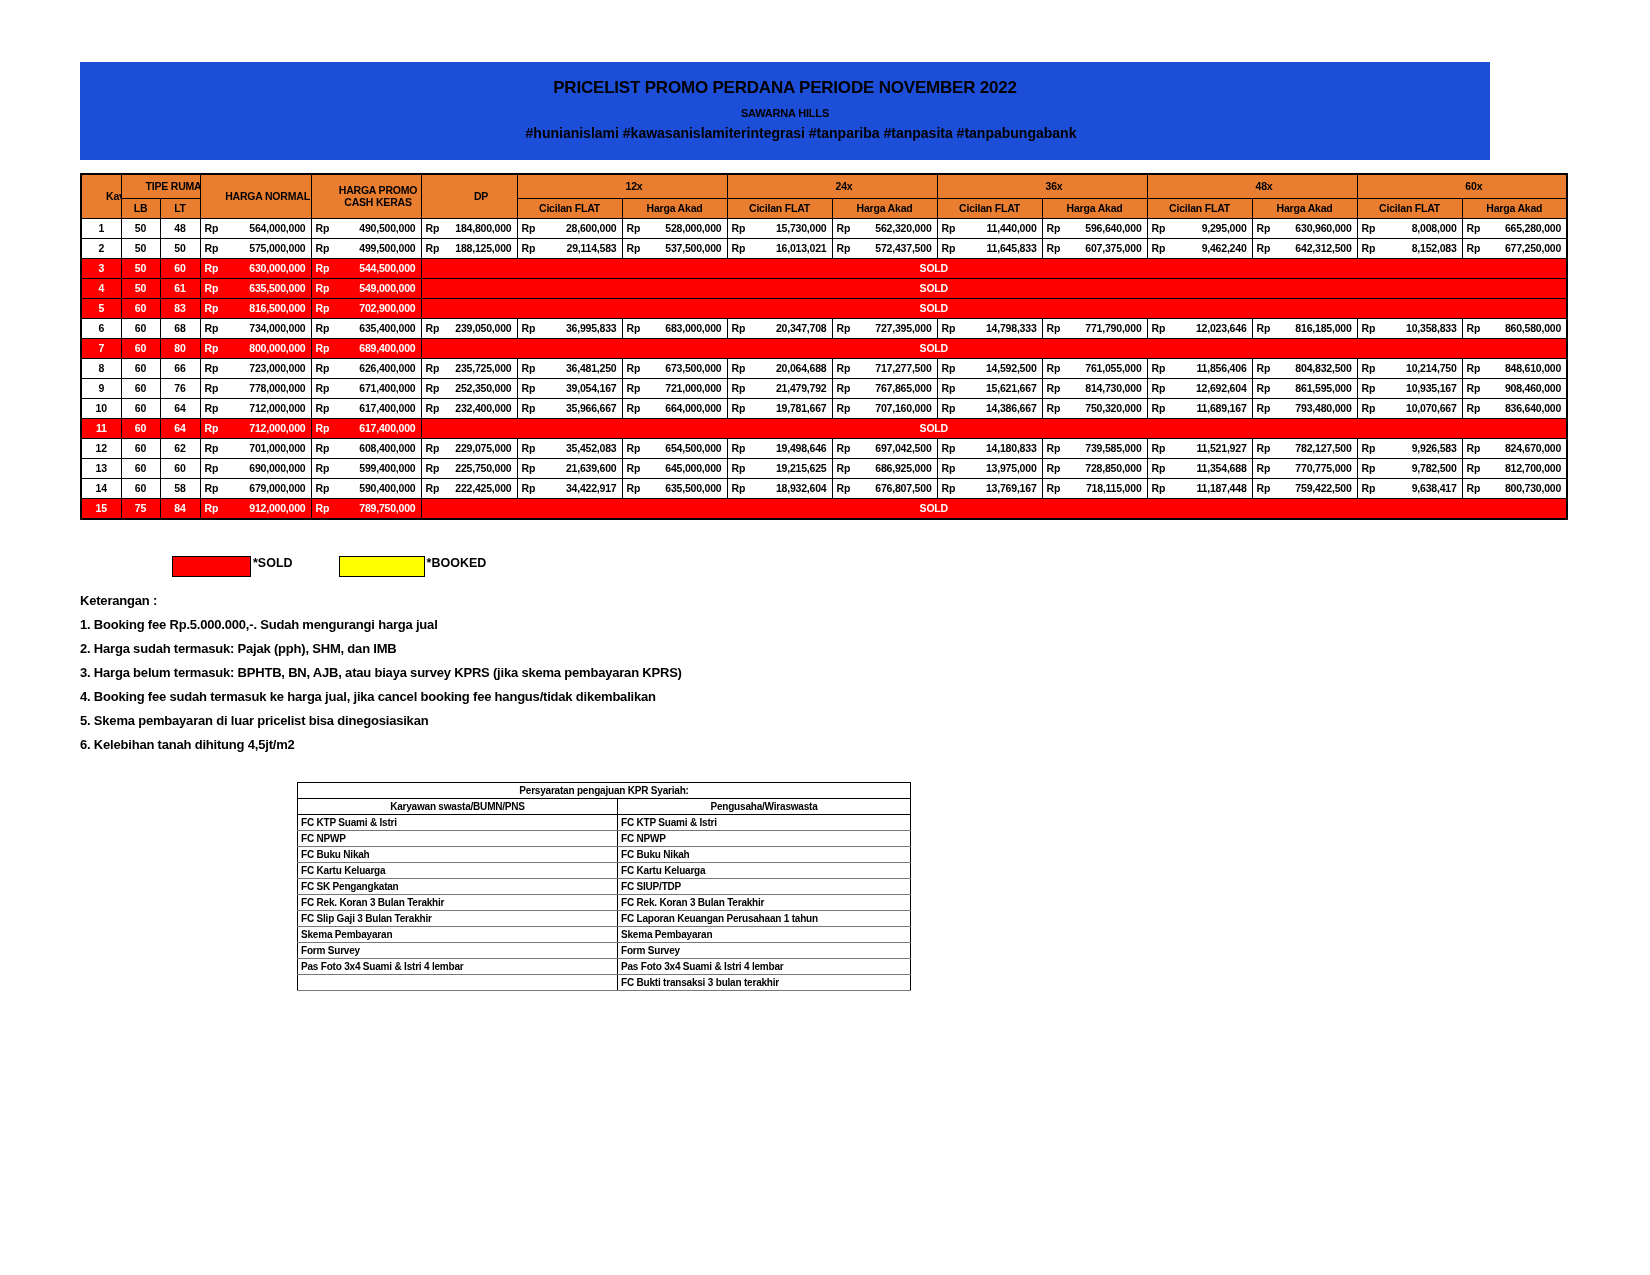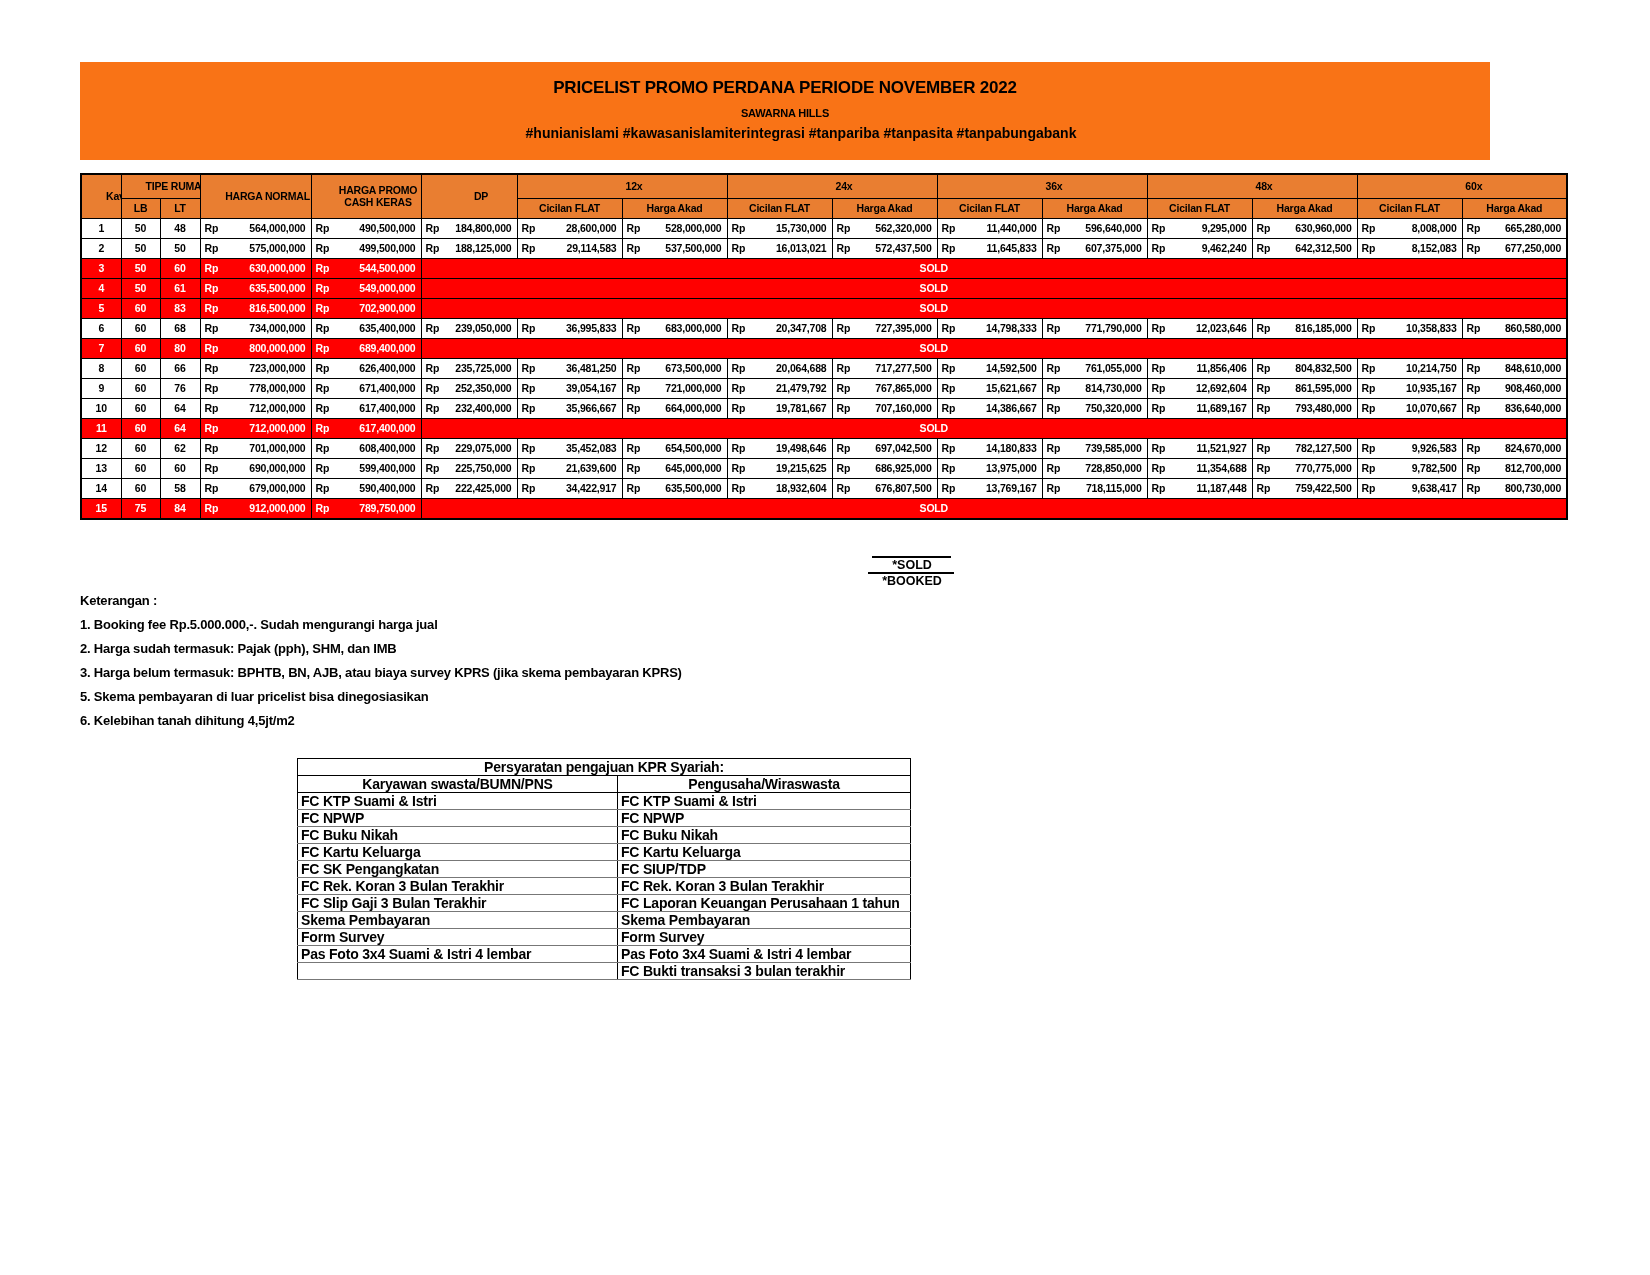--- a/index.html
+++ b/index.html
@@ -29,49 +29,49 @@
   }
   .price-table { border:2px solid #000; }
   .price-table th { background:#E97E31; text-align:center; }
   .price-table thead tr:first-child th { height:23px;padding-left:24px; }
   .price-table td.c { text-align:center; }
   .price-table td.money { position:relative; text-align:right; padding-right:5px; }
   .price-table td.money .rp { position:absolute; left:4px; top:50%; transform:translateY(-50%); }
   .price-table tr.sold td { background:#FF0000; color:#fff; }
   .price-table td.soldcell { text-align:center; padding-right:120px; border-left:1px solid #000; }
   
-  .legend { margin:36px 0 0 172px; display:flex; align-items:center; height:22px;flex-direction:column; }
+  .legend { margin:36px 0 0 172px; display:flex; align-items:flex-start; height:22px; }
   .swatch { height:21px; border:1px solid #000; box-sizing:border-box; }
   .swatch.s1 { width:79px; }
   .swatch.s2 { width:86px; }
   .legend .lab { font-size:12.5px; margin-left:2px; }
   .legend .gap { width:46px; }
   
   .keterangan { margin:12px 0 0 80px; font-size:13px; letter-spacing:-0.2px; }
   .keterangan .kt-title { line-height:22px; }
   .keterangan .kt-item  { line-height:22px; margin-top:2px; }
   
   .kpr {
     margin:26px 0 0 297px; width:613px;
     border-collapse:collapse; table-layout:fixed;
-    font-size:14px; letter-spacing:-0.2px; border:1.5px solid #000;
+    font-size:10px; letter-spacing:-0.2px; border:1.5px solid #000;
   }
   .kpr th, .kpr td {
     height:15px; padding:0 3px; font-weight:bold;
     white-space:nowrap; overflow:hidden;
     border-left:1px solid #000; border-right:1px solid #000;
     border-top:1px solid #777; border-bottom:1px solid #777;
   }
   .kpr th { text-align:center; border-top:1px solid #000; border-bottom:1px solid #000; }
   .kpr td { text-align:left; }
 </style>
 </head>
 <body>
 
-<div class="banner" style="background: #f97316;">
+<div class="banner" style="background: #1d4ed8;">
   <div class="t1">PRICELIST PROMO PERDANA PERIODE NOVEMBER 2022</div>
   <div class="t2">SAWARNA HILLS</div>
   <div class="t3">#hunianislami #kawasanislamiterintegrasi #tanpariba #tanpasita #tanpabungabank</div>
 </div>
 
 <table class="price-table">
   <colgroup>
     <col style="width:40px">
       <col style="width:39px">
       <col style="width:40px">
@@ -337,20 +337,21 @@
   <div class="gap"></div>
   <div class="swatch s2" style="background: rgb(255, 255, 0);"></div>
   <div class="lab">*BOOKED</div>
 </div>
 
 <div class="keterangan">
   <div class="kt-title">Keterangan :</div>
   <div class="kt-item">1. Booking fee Rp.5.000.000,-. Sudah mengurangi harga jual</div>
   <div class="kt-item">2. Harga sudah termasuk: Pajak (pph), SHM, dan IMB</div>
   <div class="kt-item">3. Harga belum termasuk: BPHTB, BN, AJB, atau biaya survey KPRS (jika skema pembayaran KPRS)</div>
+  <div class="kt-item">4. Booking fee sudah termasuk ke harga jual, jika cancel booking fee hangus/tidak dikembalikan</div>
   <div class="kt-item">5. Skema pembayaran di luar pricelist bisa dinegosiasikan</div>
   <div class="kt-item">6. Kelebihan tanah dihitung 4,5jt/m2</div>
 </div>
 
 <table class="kpr">
   <colgroup>
       <col style="width:320px">
       <col style="width:293px">
     </colgroup>
   <thead>

